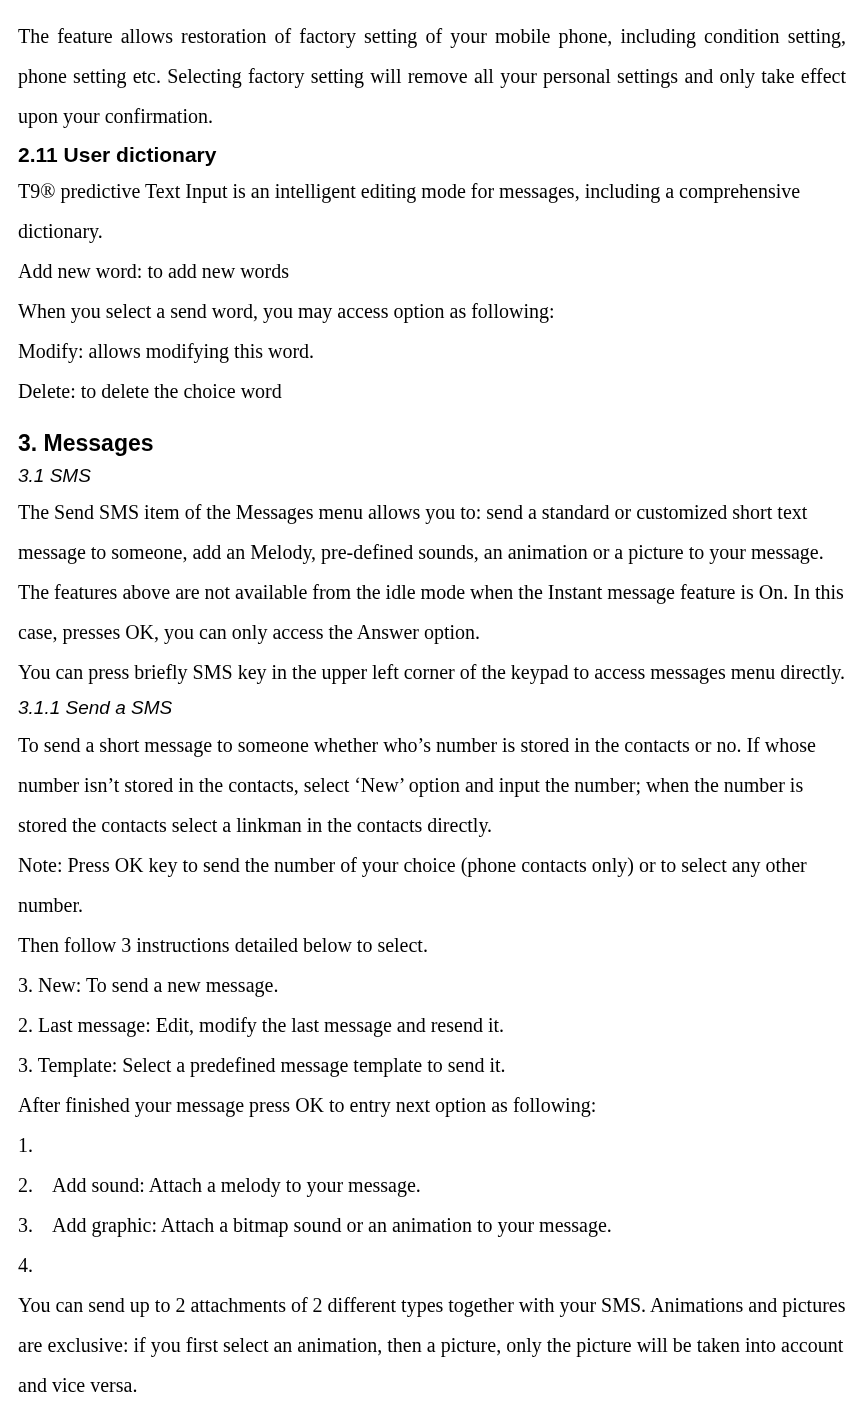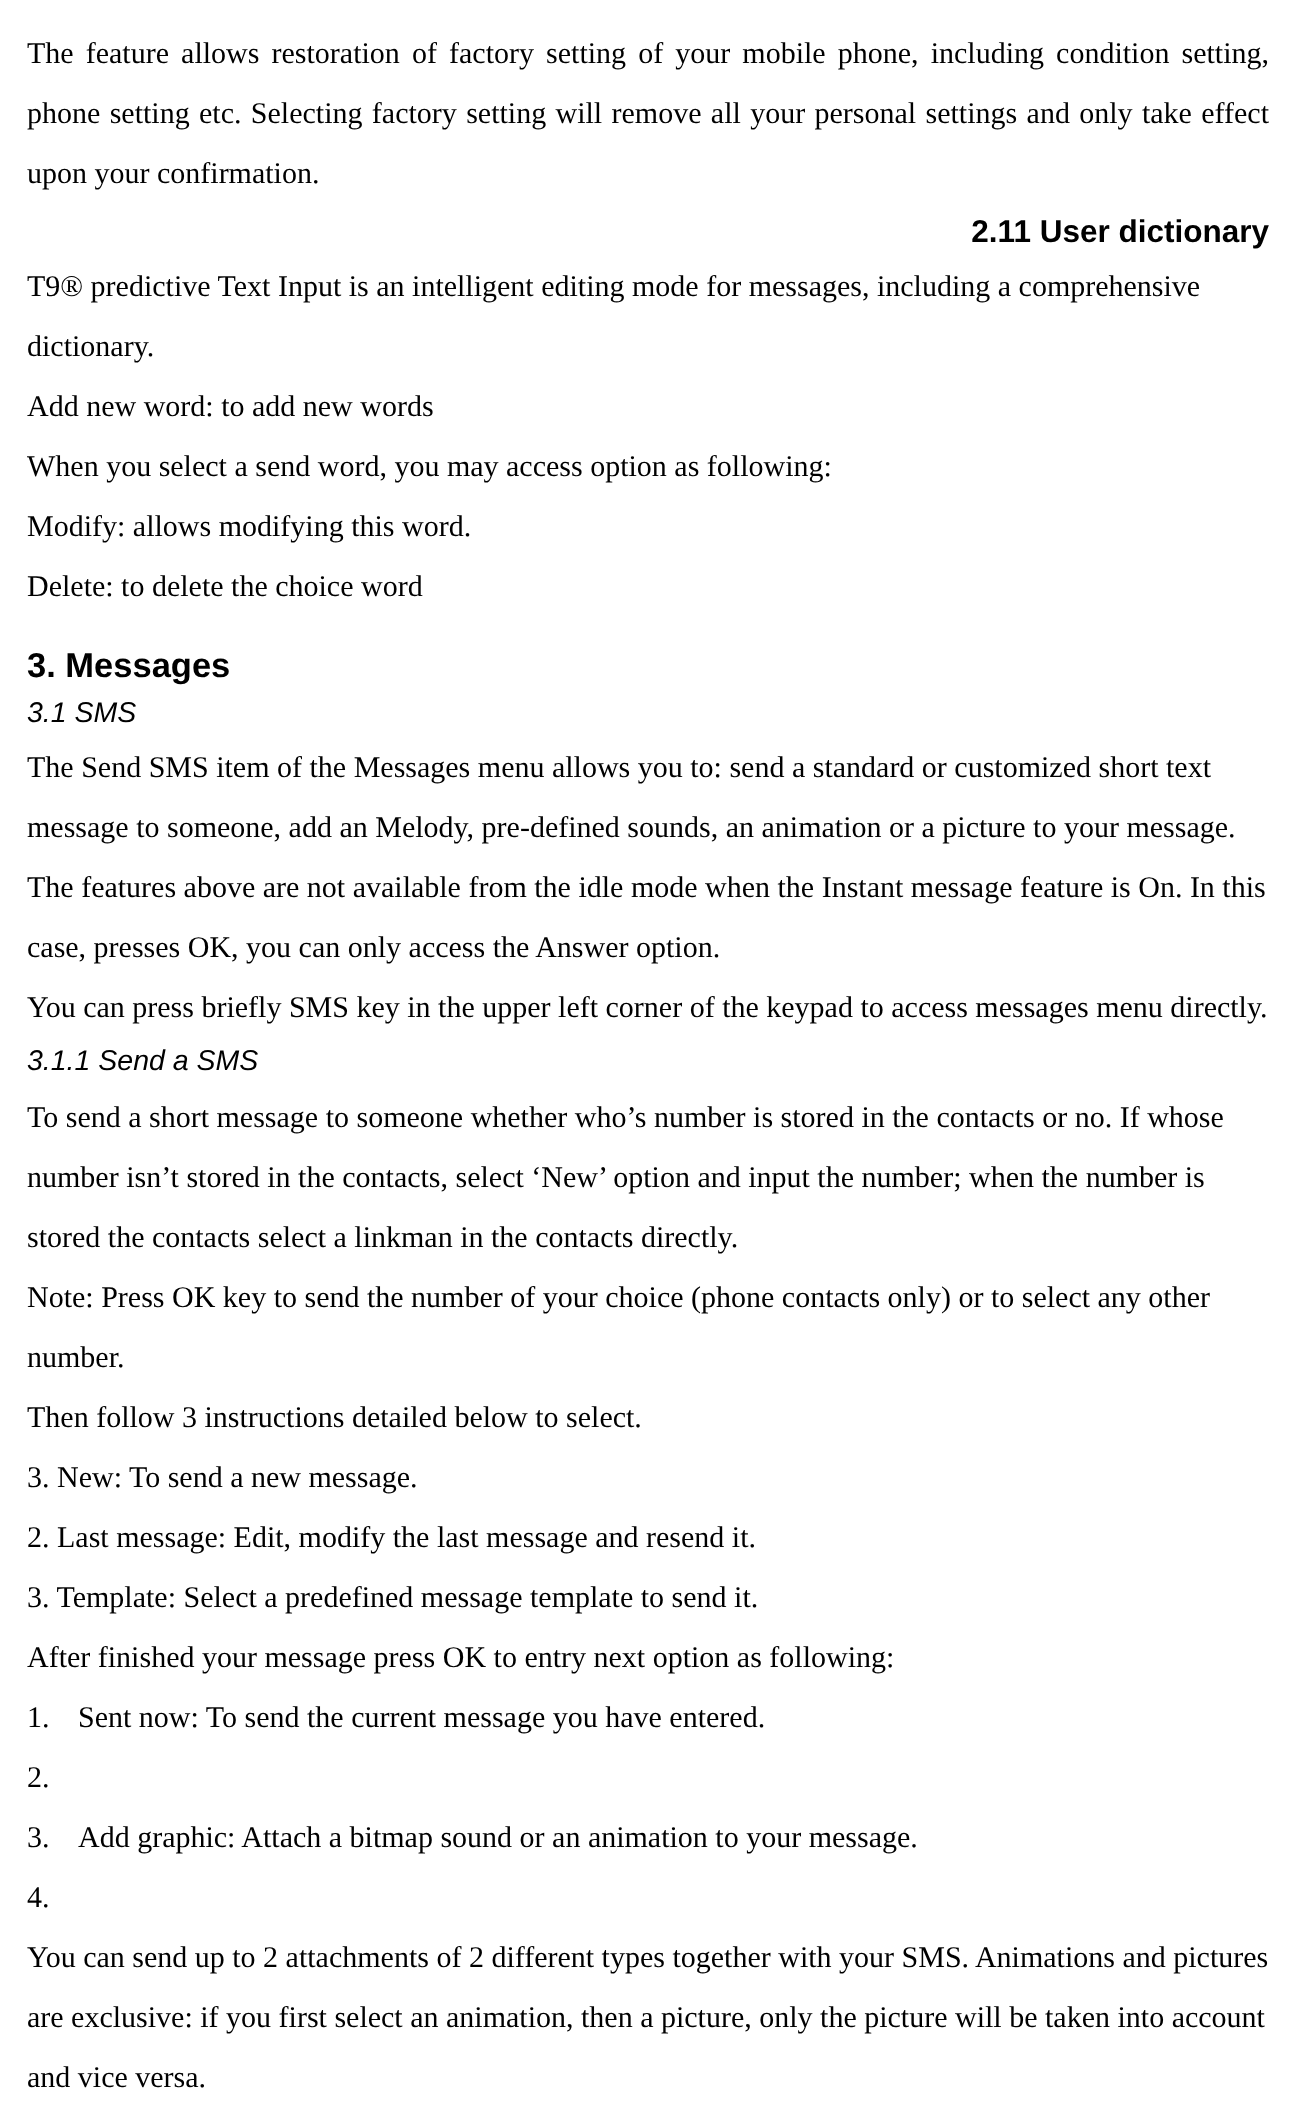--- a/index.html
+++ b/index.html
@@ -12,21 +12,20 @@
     width: 864px;
     box-sizing: border-box;
   }
   .justify { text-align: justify; }
   .h2 {
     font-family: Arial, Helvetica, sans-serif;
     font-weight: bold;
     font-size: 21px;
     line-height: 1.4;
     margin: 4px 0 2px 0;
-    text-align: right;
   }
   .h1 {
     font-family: Arial, Helvetica, sans-serif;
     font-weight: bold;
     font-size: 23px;
     line-height: 1.4;
     margin: 16px 0 0 0;
   }
   .h3 {
     font-family: Arial, Helvetica, sans-serif;
@@ -77,24 +76,24 @@
 <p class="p">Note: Press OK key to send the number of your choice (phone contacts only) or to select any other number.</p>
 <p class="p">Then follow 3 instructions detailed below to select.</p>
 <p class="p">3. New: To send a new message.</p>
 <p class="p">2. Last message: Edit, modify the last message and resend it.</p>
 <p class="p">3. Template: Select a predefined message template to send it.</p>
 <p class="p">After finished your message press OK to entry next option as following:</p>
 
 <div class="ol">
   <div class="li">
     <span class="num">1.</span>
-    <span>Sent now: To send the current message you have entered.</span>
   </div>
   <div class="li">
     <span class="num">2.</span>
+    <span>Add sound: Attach a melody to your message.</span>
   </div>
   <div class="li">
     <span class="num">3.</span>
     <span>Add graphic: Attach a bitmap sound or an animation to your message.</span>
   </div>
   <div class="li">
     <span class="num">4.</span>
   </div>
 </div>
 

